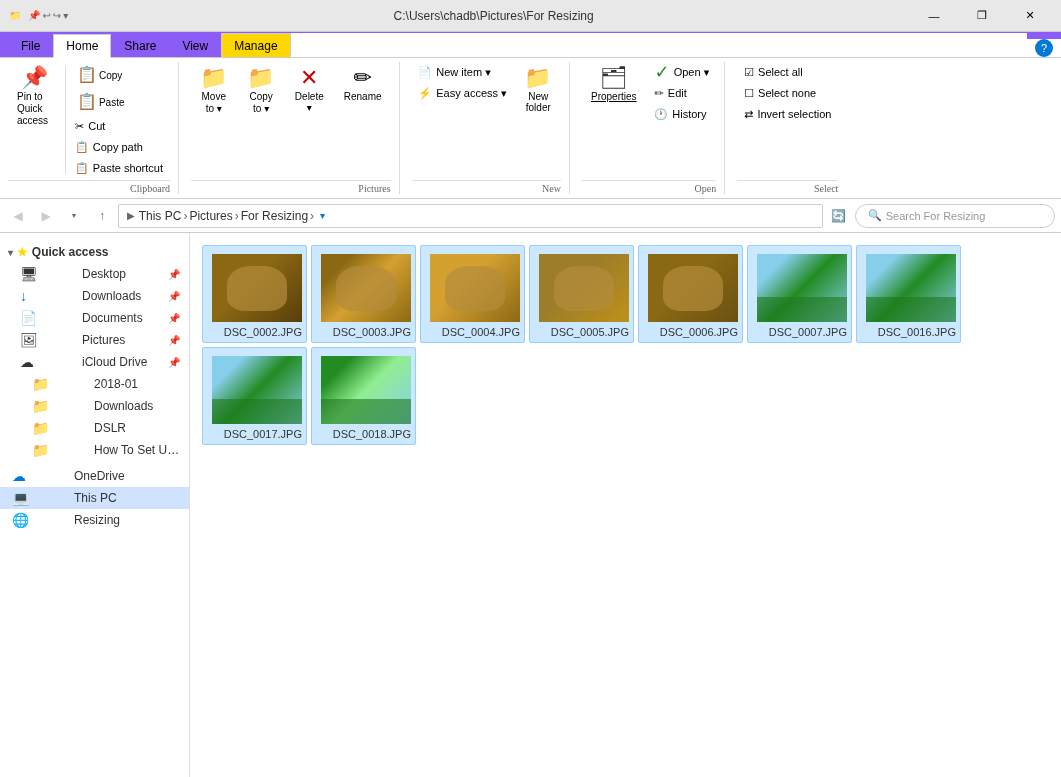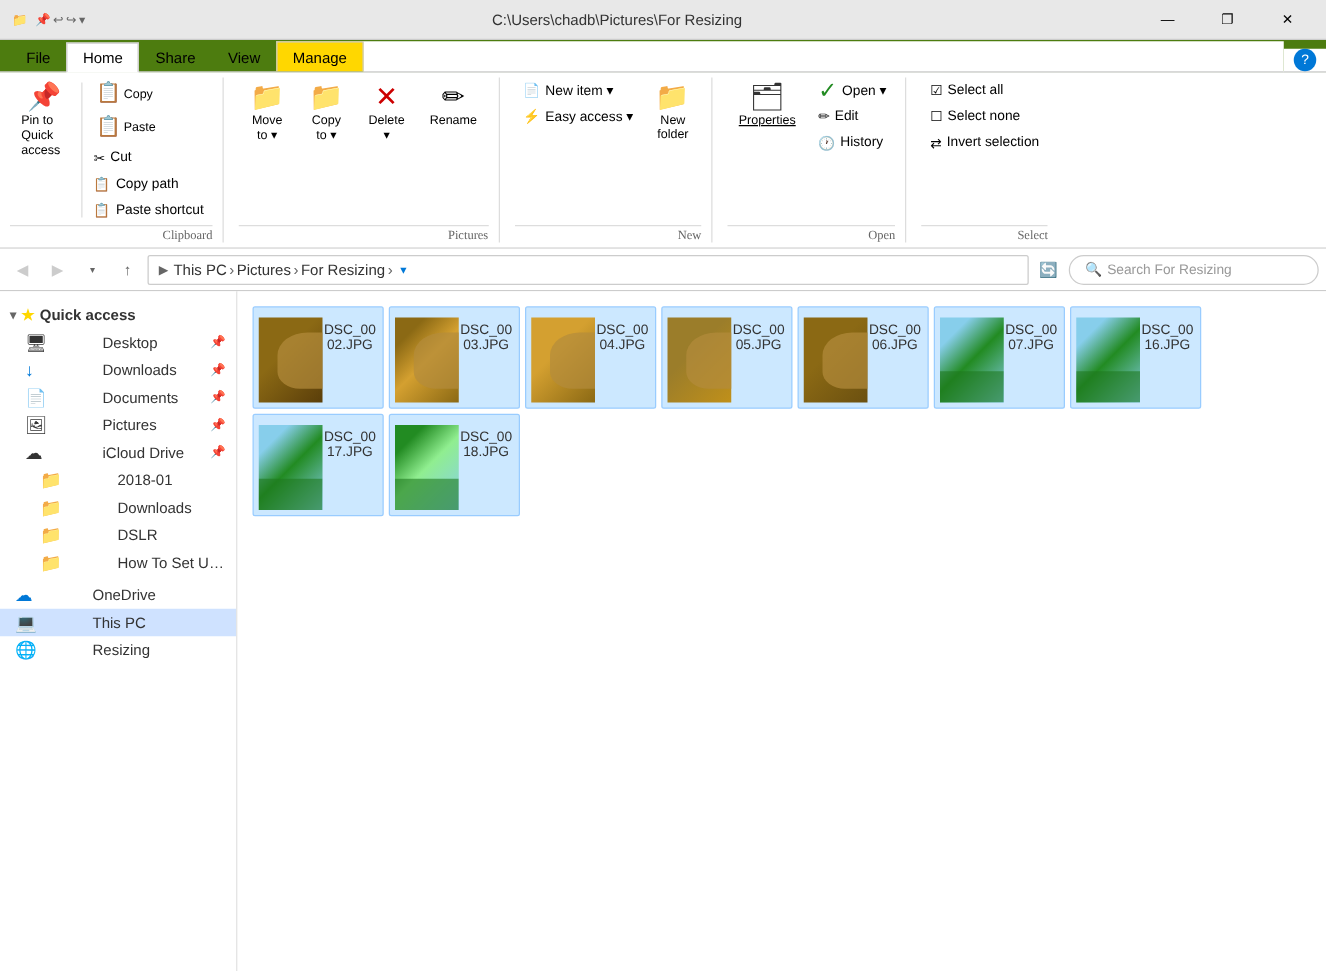--- a/index.html
+++ b/index.html
@@ -16,21 +16,21 @@
     }
     .title-bar-icons { display: flex; gap: 4px; align-items: center; margin-right: 8px; }
     .title-icon { width: 16px; height: 16px; display: flex; align-items: center; justify-content: center; font-size: 10px; }
     .title-text { flex: 1; text-align: center; font-size: 12px; color: #333; }
     .title-controls { display: flex; gap: 2px; }
     .title-btn { width: 46px; height: 32px; display: flex; align-items: center; justify-content: center; cursor: pointer; font-size: 11px; }
 
     
     .ribbon-tabs {
       height: 26px;
-      background: #4d7c0f;
+      background: #8b5cf6;
       display: flex;
       align-items: flex-end;
       padding-left: 8px;
       border-bottom: 1px solid #ccc;
       justify-content: flex-end;
     }
     .ribbon-tab {
       padding: 4px 12px;
       font-size: 12px;
       cursor: pointer;
@@ -195,22 +195,22 @@
     }
     .file-grid {
       display: flex;
       flex-wrap: wrap;
       gap: 4px;
       padding: 4px;
     }
     .file-item {
       width: 105px;
       display: flex;
-      flex-direction: row;
-      align-items: flex-start;
+      flex-direction: column;
+      align-items: flex-end;
       padding: 8px 4px 4px;
       cursor: pointer;
       border: 1px solid transparent;
       border-radius: 2px;
     }
     .file-item.selected {
       background: #cce8ff;
       border-color: #99ccff;
     }
     .file-thumb {

